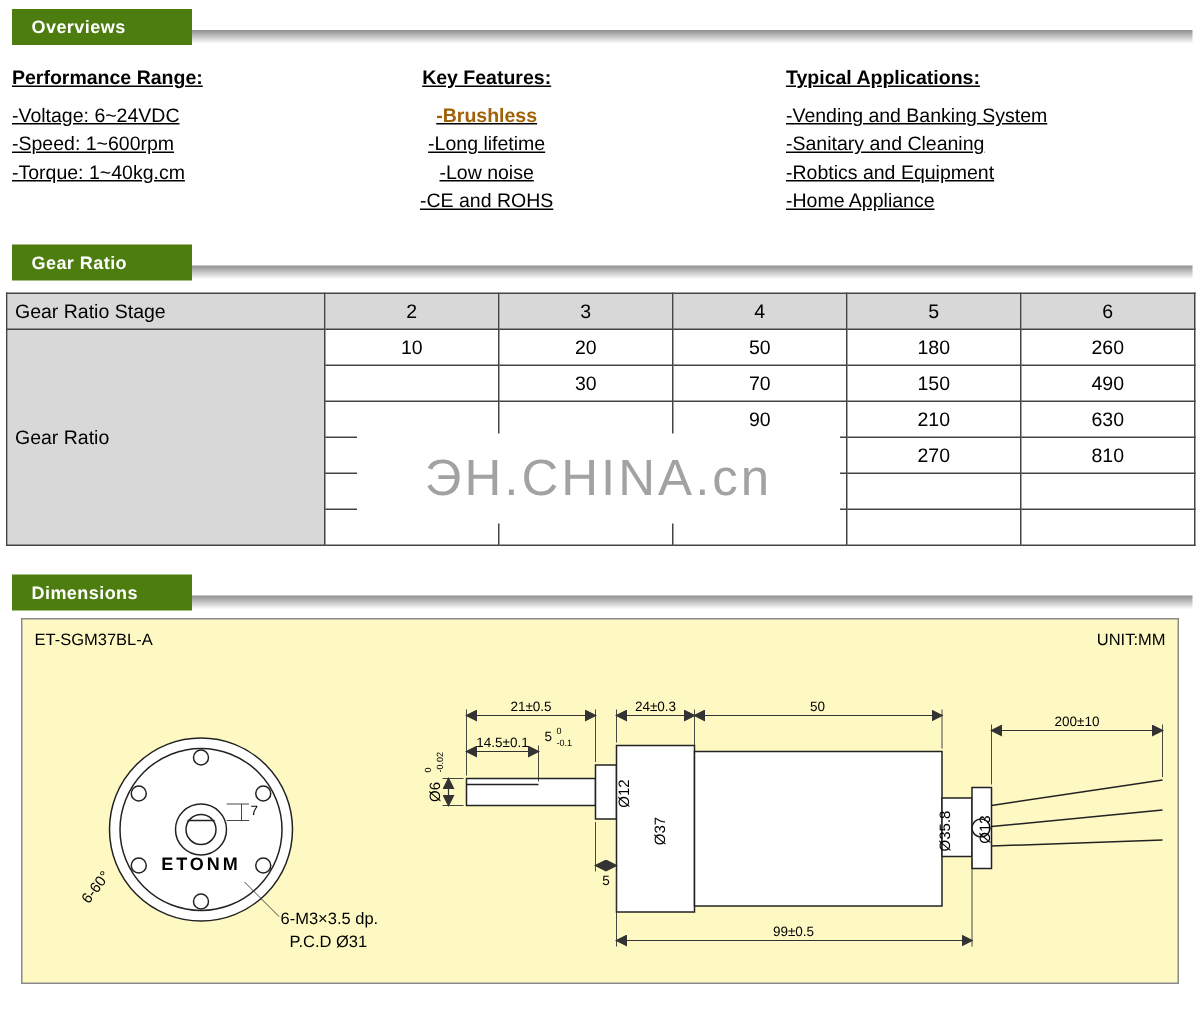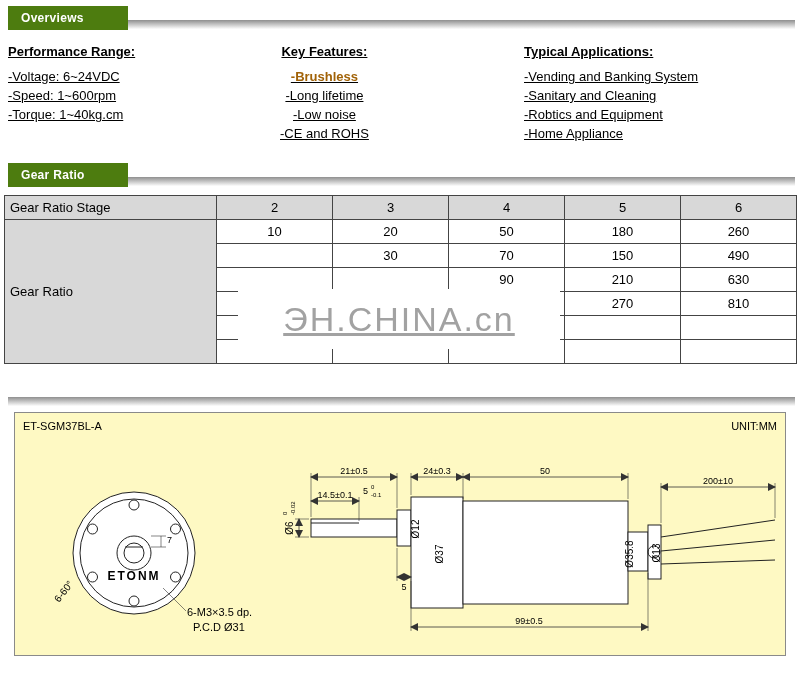--- a/index.html
+++ b/index.html
@@ -20,21 +20,21 @@
   
   .gear-table{position:absolute;left:4px;top:195px;width:793px;border-collapse:collapse;
               table-layout:fixed;font-size:13px;}
   .gear-table td{border:1px solid #444;height:23px;padding:0 5px;overflow:hidden;white-space:nowrap;}
   .gear-table td.lbl{background:#d8d8d8;text-align:left;}
   .gear-table td.num{text-align:center;}
   .gear-table td.head{background:#d8d8d8;}
   
   .watermark{position:absolute;left:238px;top:289px;width:322px;height:60px;background:#fff;
              display:flex;align-items:center;justify-content:center;font-size:34px;
-             color:#a2a2a2;letter-spacing:2px;white-space:nowrap;text-decoration:underline;}
+             color:#a2a2a2;letter-spacing:2px;white-space:nowrap;}
   
   .drawing-box{position:absolute;left:14px;top:412px;width:770px;height:242px;
                border:1px solid #8a8a8a;background:#fef9c3;}
   .drawing-box svg text{fill:#000;font-family:"Liberation Sans",sans-serif;}
   .shape{fill:#fff;stroke:#222;stroke-width:1;}
   .thin{fill:none;stroke:#222;stroke-width:1;}
   .ext{stroke:#333;stroke-width:.6;}
   .dim{stroke:#333;stroke-width:.8;marker-start:url(#arr);marker-end:url(#arr);}
 </style>
 </head>
@@ -136,20 +136,21 @@
       <td class="num"></td>
       <td class="num"></td>
     </tr>
   </tbody>
     </table>
 
   <div class="watermark">ЭН.CHINA.cn</div>
 
   <div class="sec-header" style="top:383px;">
     <div class="sec-grad"></div>
+    <div class="sec-badge">Dimensions</div>
   </div>
 
   <div class="drawing-box">
     <svg width="770" height="242" viewBox="0 0 770 242">
       <defs>
         <marker id="arr" markerWidth="8" markerHeight="8" refX="7" refY="4" orient="auto-start-reverse" markerUnits="userSpaceOnUse">
           <path d="M0,0L8,4L0,8z" fill="#333"></path>
         </marker>
       </defs>
 

